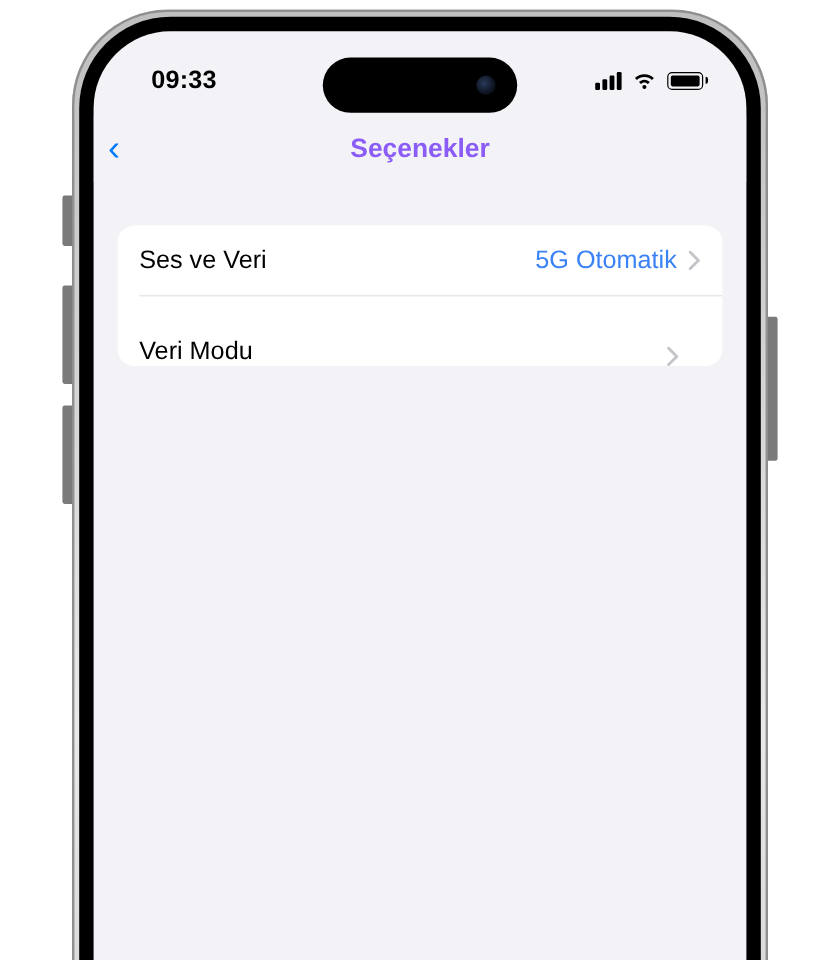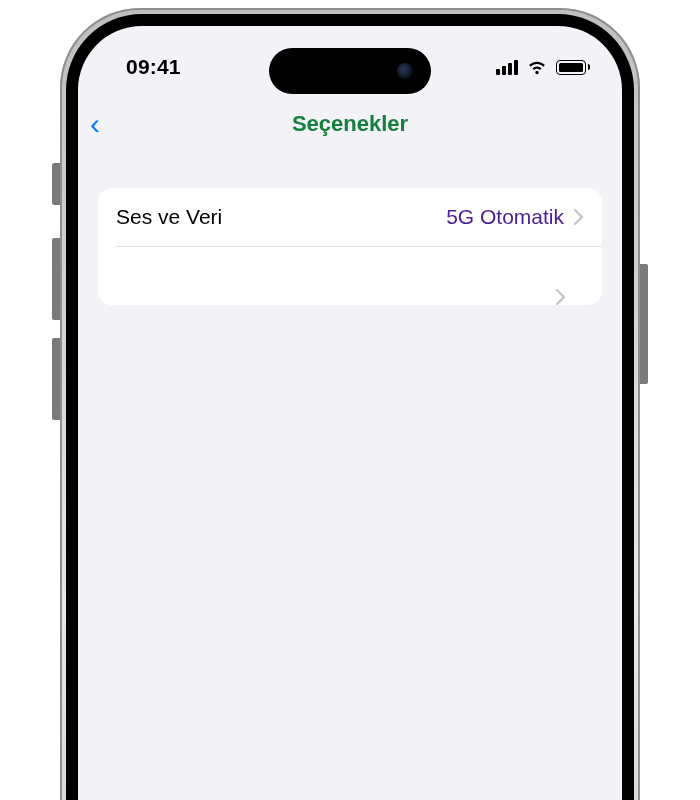--- a/index.html
+++ b/index.html
@@ -160,21 +160,21 @@
       font-size: 30px;
       font-weight: 300;
       line-height: 1;
     }
     .nav-title {
       position: absolute;
       left: 50%;
       transform: translateX(-50%);
       font-size: 22px;
       font-weight: 600;
-      color: #15803d;
+      color: #8b5cf6;
     }
     .content {
       padding: 36px 20px 0 20px;
     }
     .list-group {
       background: #fff;
       border-radius: 14px;
       overflow: hidden;
     }
     .list-row {
@@ -203,21 +203,21 @@
     }
     .row-label {
       flex: 0 0 auto;
       white-space: nowrap;
     }
     .row-spacer {
       flex: 1 1 auto;
       min-width: 8px;
     }
     .row-value {
-      color: #4c1d95;
+      color: #3b82f6;
       font-size: 21px;
       white-space: nowrap;
       overflow: hidden;
       text-overflow: ellipsis;
       max-width: 300px;
     }
     .row-value.wide {
       max-width: 340px;
     }
     .chevron {
@@ -257,21 +257,21 @@
   <div class="side-btn btn-vol-up"></div>
   <div class="side-btn btn-vol-down"></div>
   <div class="side-btn btn-power"></div>
 
   <div class="outer-ring"></div>
   <div class="mid-ring"></div>
 
   <div class="screen">
 
     <div class="status-bar">
-      <div class="status-time">09:41</div>
+      <div class="status-time">09:33</div>
       <div class="status-right">
         <div class="signal-bars">
           <span></span>
             <span></span>
             <span></span>
             <span></span>
         </div>
         <div class="wifi-icon">
           <svg width="22" height="16" viewBox="0 0 22 16">
             <path d="M11 13.8a1.7 1.7 0 100 3.4 1.7 1.7 0 000-3.4z" fill="#000" transform="translate(0,-2)"></path>
@@ -311,20 +311,21 @@
             <div class="chevron">
               <svg width="10" height="16" viewBox="0 0 10 16">
                   <path d="M1 1l7 7-7 7" stroke="#c5c5c9" stroke-width="2.4" fill="none" stroke-linecap="round" stroke-linejoin="round"></path>
                 </svg>
             </div>
           </div>
         </div>
 
         <div class="list-row linklike">
           <div class="row-inner">
+            <div class="row-label">Veri Modu</div>
             <div class="row-spacer"></div>
             <div class="chevron">
               <svg width="10" height="16" viewBox="0 0 10 16">
                   <path d="M1 1l7 7-7 7" stroke="#c5c5c9" stroke-width="2.4" fill="none" stroke-linecap="round" stroke-linejoin="round"></path>
                 </svg>
             </div>
           </div>
         </div>
 
       </div>

